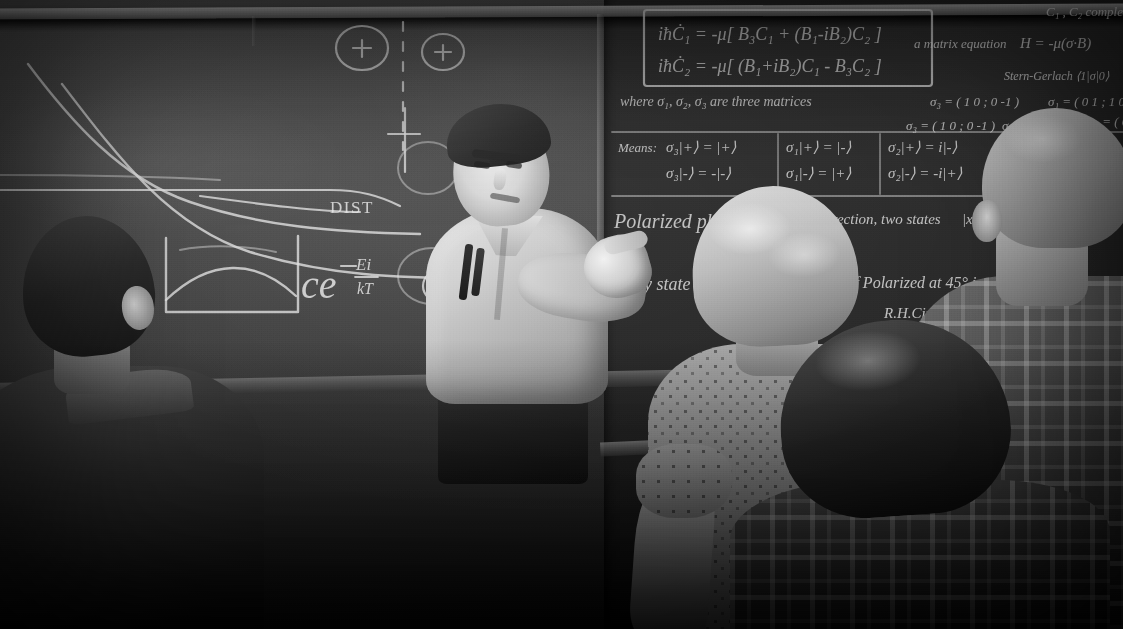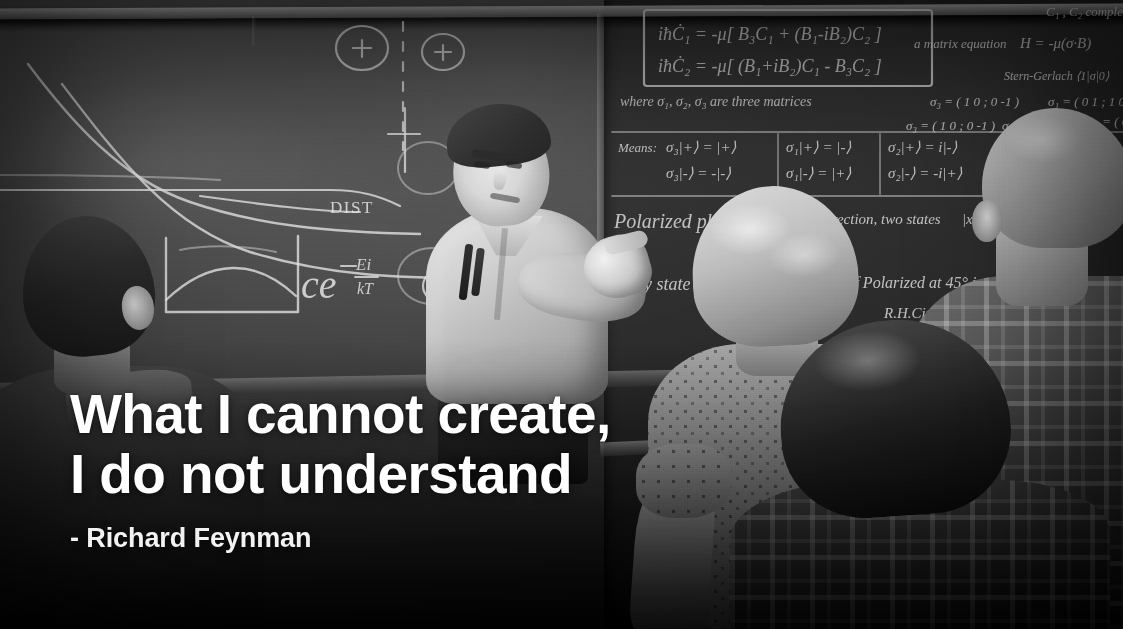--- a/index.html
+++ b/index.html
@@ -599,19 +599,14 @@
     <div class="person" id="student-center">
       <div class="sc-body plaid"></div>
       <div class="sc-hair"></div>
     </div>
 
     <div class="photo-shade"></div>
     <div class="vignette"></div>
     <div class="grain"></div>
   </div>
 
-  <div class="quote-block">
-    <span class="quote-line">What I cannot create,</span>
-    <span class="quote-line">I do not understand</span>
-    <span class="attribution">- Richard Feynman</span>
-  </div>
 
 </div>
 
 </body></html>

